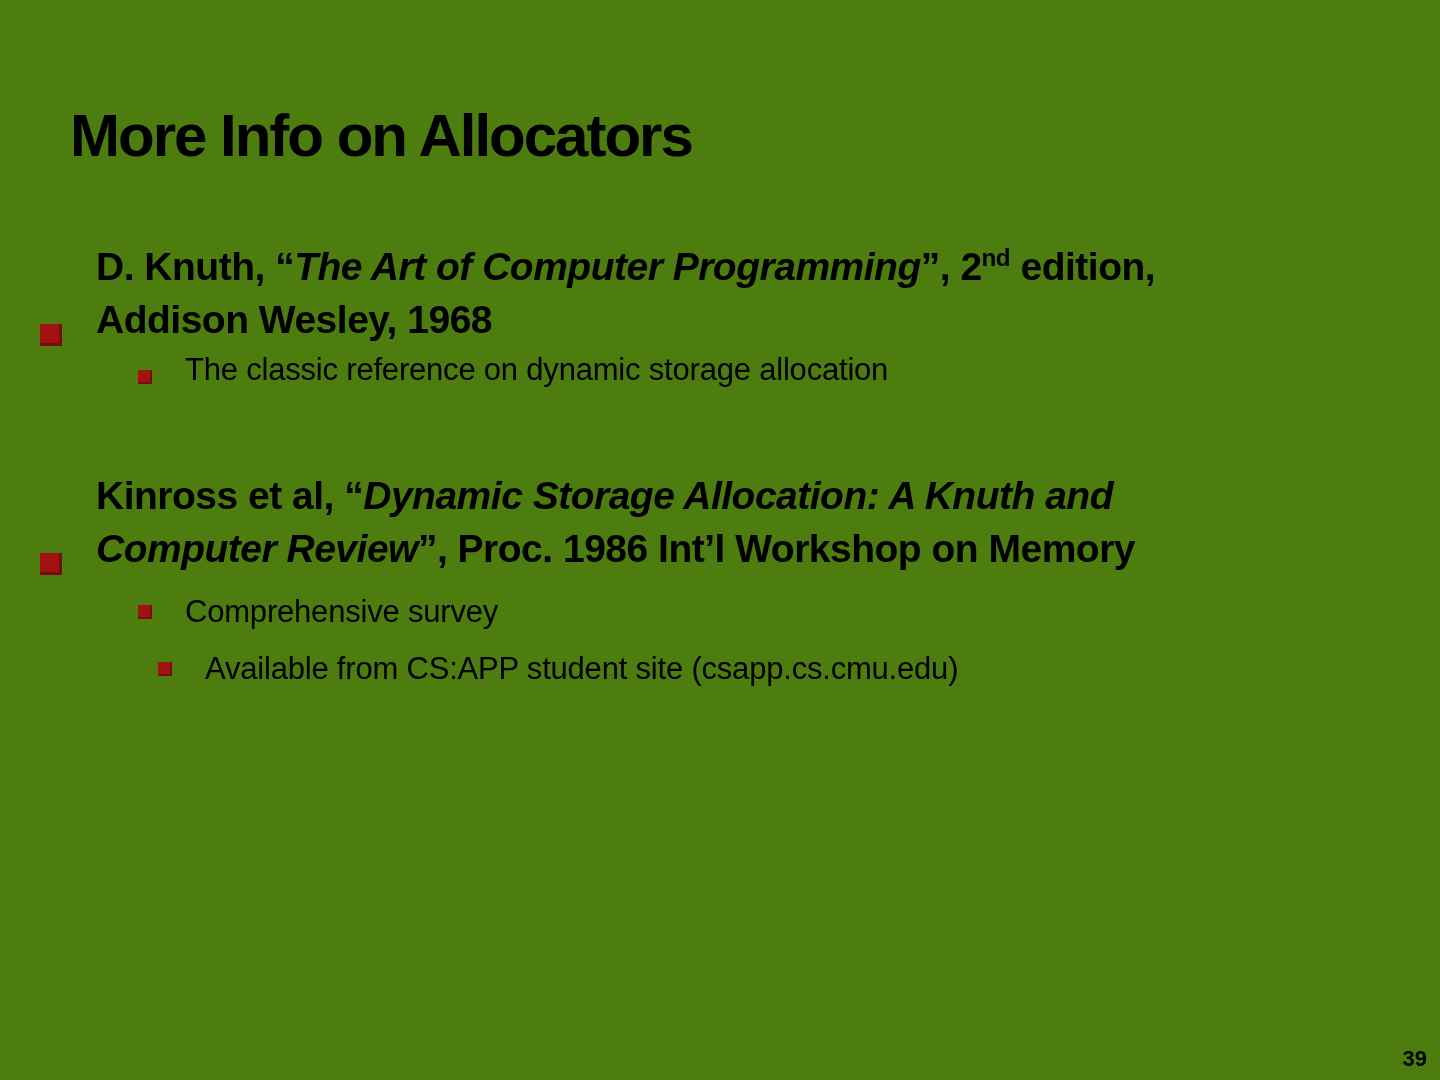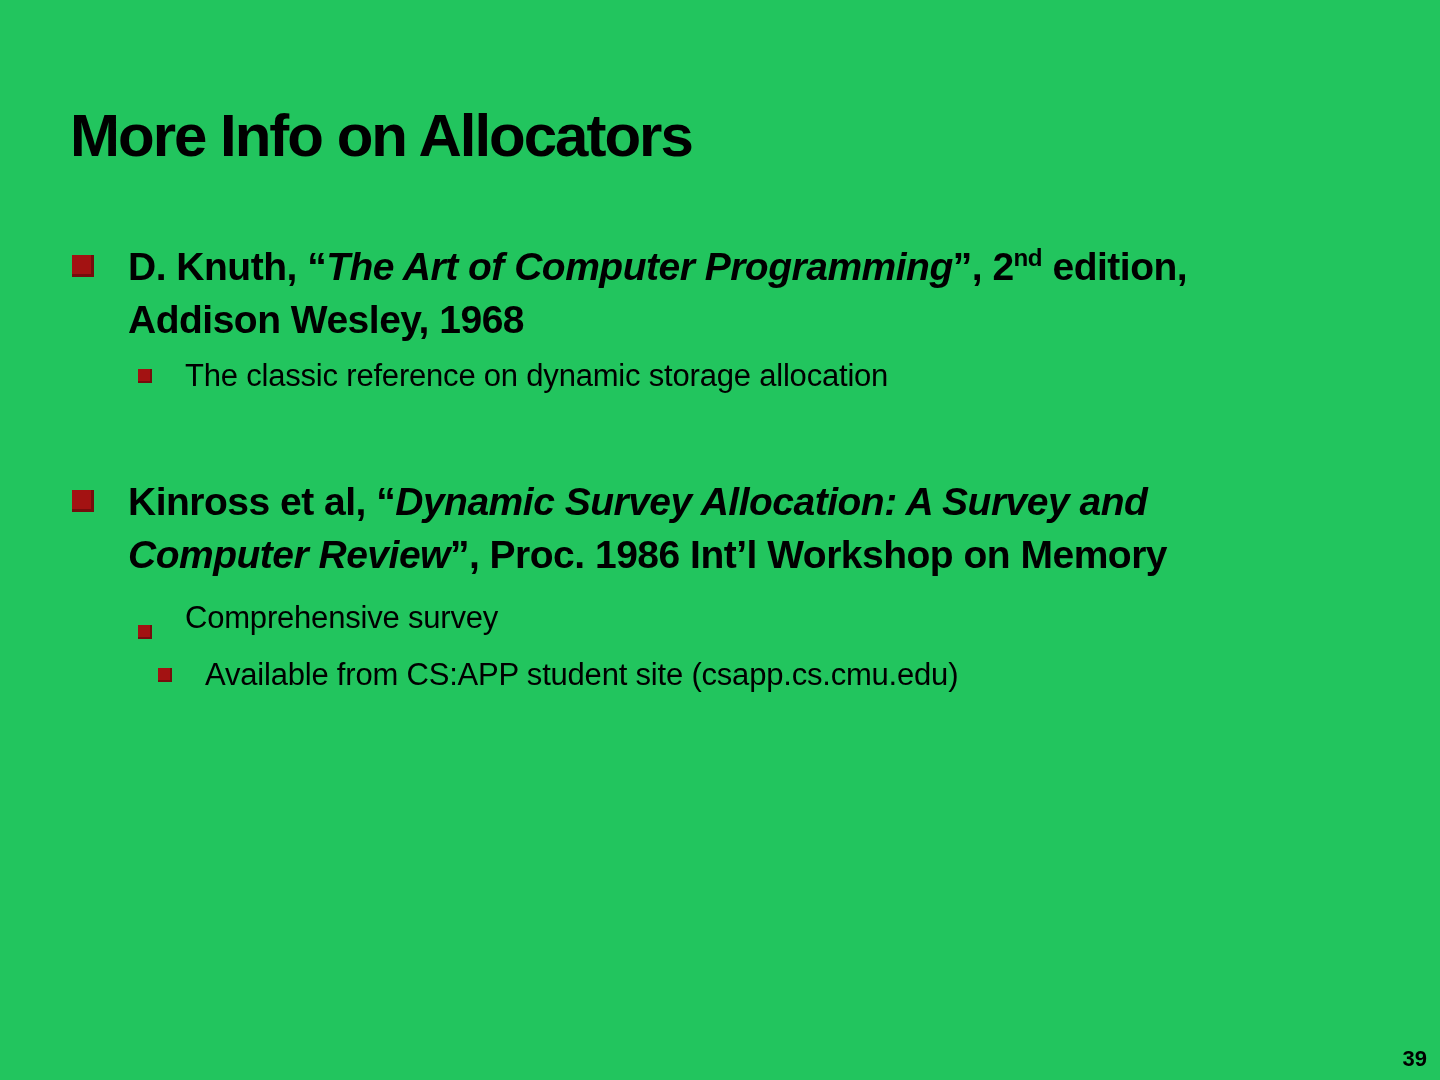--- a/index.html
+++ b/index.html
@@ -1,20 +1,20 @@
 <!DOCTYPE html>
 <html><head>
 <meta charset="utf-8">
 <style>
   html, body { margin: 0; padding: 0; background: #ffffff; }
   .slide {
     position: relative;
     width: 1440px;
     height: 1080px;
-    background: #22c55e;
+    background: #4d7c0f;
     overflow: hidden;
     font-family: "Liberation Sans", "DejaVu Sans", sans-serif;
     color: #000000;
   }
   .title {
     position: absolute;
     left: 70px;
     top: 106px;
     font-size: 60px;
     line-height: 60px;
@@ -22,21 +22,21 @@
     letter-spacing: -2px;
     white-space: nowrap;
   }
   .content {
     position: absolute;
     left: 0;
     top: 240px;
     width: 1440px;
   }
   .item { display: flex; align-items: flex-start; }
-  .item-l1 { padding-left: 72px; }
+  .item-l1 { padding-left: 40px; align-items: flex-end; }
   .item-l2 { padding-left: 138px; }
   .marker {
     flex: 0 0 auto;
     background: #a31212;
   }
   .marker-l1 {
     width: 22px; height: 22px;
     margin-top: 15px; margin-right: 34px;
     box-shadow: inset -3px -3px 0 rgba(0,0,0,0.28);
   }
@@ -58,23 +58,23 @@
     letter-spacing: -0.2px;
   }
   .line { white-space: nowrap; }
   .bi { font-style: italic; }
   sup.seg-sup {
     font-size: 0.62em;
     vertical-align: super;
     line-height: 0;
   }
   #bullet-knuth    { margin-top: 0; }
-  #sub-classic     { margin-top: 9px; }
+  #sub-classic     { margin-top: 3px; align-items: center; }
   #bullet-wilson   { margin-top: 78px; }
-  #sub-survey      { margin-top: 16px; align-items: flex-end; }
+  #sub-survey      { margin-top: 16px; }
   #sub-available   { margin-top: 15px; margin-left: 20px; }
   .page-number {
     position: absolute;
     right: 13px;
     bottom: 8px;
     font-size: 22px;
     font-weight: 700;
   }
 </style>
 </head>
@@ -104,21 +104,21 @@
         <div class="line">
           <span>The classic reference on dynamic storage allocation</span>
         </div>
       </div>
     </div>
 
     <div class="item item-l1" id="bullet-wilson">
       <div class="marker marker-l1" style="background: rgb(163, 18, 18);"></div>
       <div class="text-l1">
         <div class="line">
-          <span>Kinross et al, “</span><span class="bi">Dynamic Survey Allocation: A Survey and</span>
+          <span>Kinross et al, “</span><span class="bi">Dynamic Storage Allocation: A Knuth and</span>
         </div>
         <div class="line">
           <span class="bi">Computer Review</span><span>”, Proc. 1986 Int’l Workshop on Memory</span>
         </div>
       </div>
     </div>
 
     <div class="item item-l2" id="sub-survey">
       <div class="marker marker-l2" style="background: rgb(163, 18, 18);"></div>
       <div class="text-l2">

